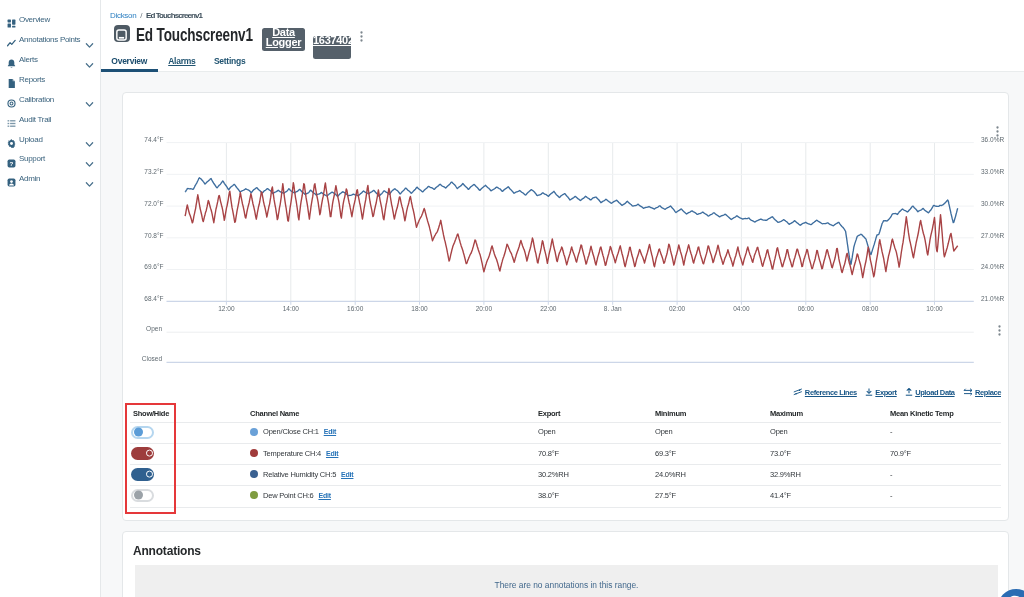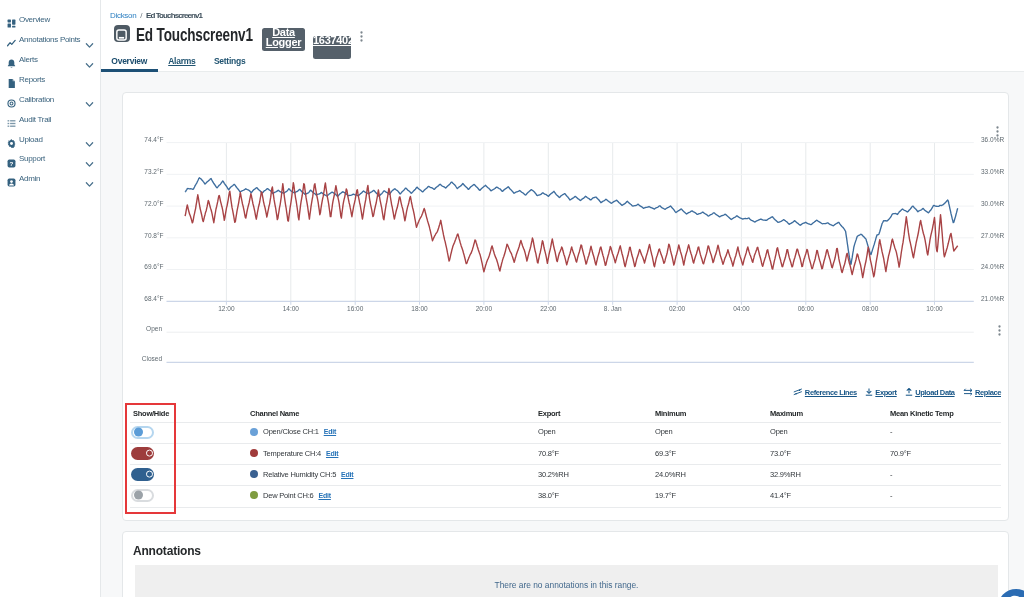--- a/index.html
+++ b/index.html
@@ -287,21 +287,21 @@
     <span class="td" style="left:770px;top:469.6px">32.9%RH</span>
     <span class="td" style="left:890px;top:469.6px">-</span>
     <div style="position:absolute;left:131px;top:488.9px;">
       <div class="tg" style="border:2px solid #d9dcdf;background:#fff;">
         <i style="left:1px;background:#9ba2a8"></i>
       </div>
     </div>
     <span class="dot" style="background:#7f9c40;top:491.4px"></span>
     <span class="td" style="left:263px;top:490.6px">Dew Point CH:6 <a class="edit">Edit</a></span>
     <span class="td" style="left:538px;top:490.6px">38.0°F</span>
-    <span class="td" style="left:655px;top:490.6px">19.7°F</span>
+    <span class="td" style="left:655px;top:490.6px">27.5°F</span>
     <span class="td" style="left:770px;top:490.6px">41.4°F</span>
     <span class="td" style="left:890px;top:490.6px">-</span>
   <div id="redrect"></div>
   <div class="card" id="anno">
     <h2>Annotations</h2>
     <div id="annbox">
         <span>There are no annotations in this range.</span>
       </div>
   </div>
   <div id="chat">

